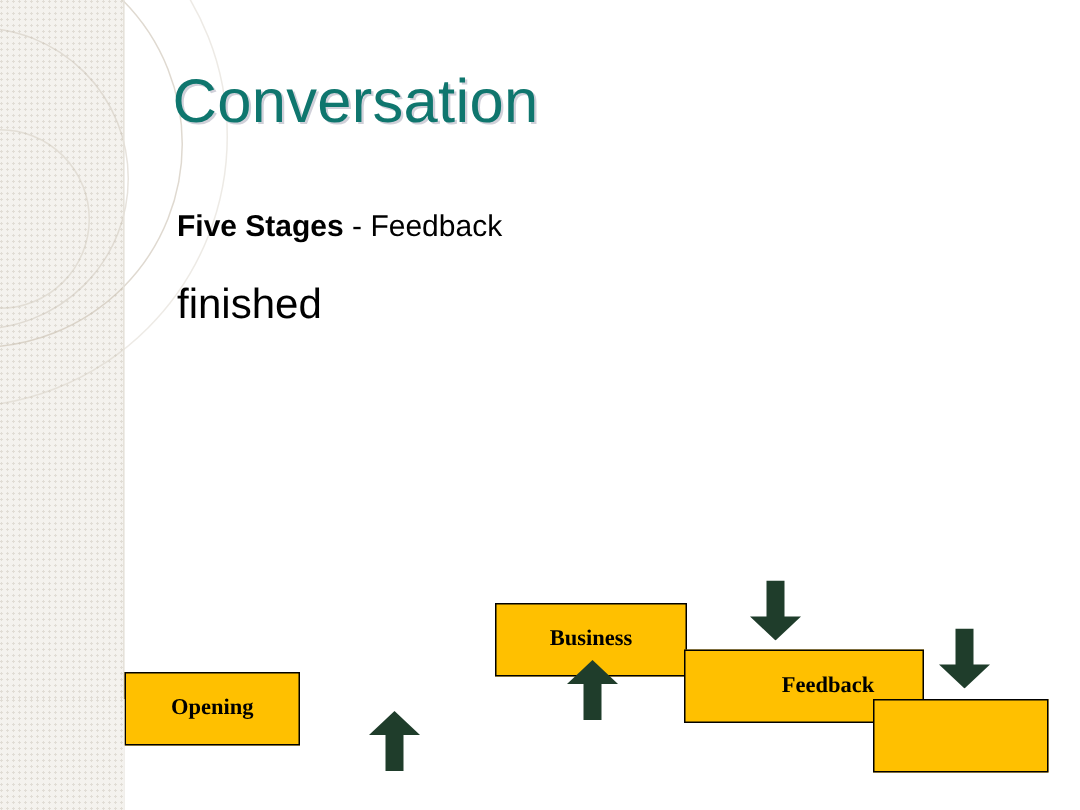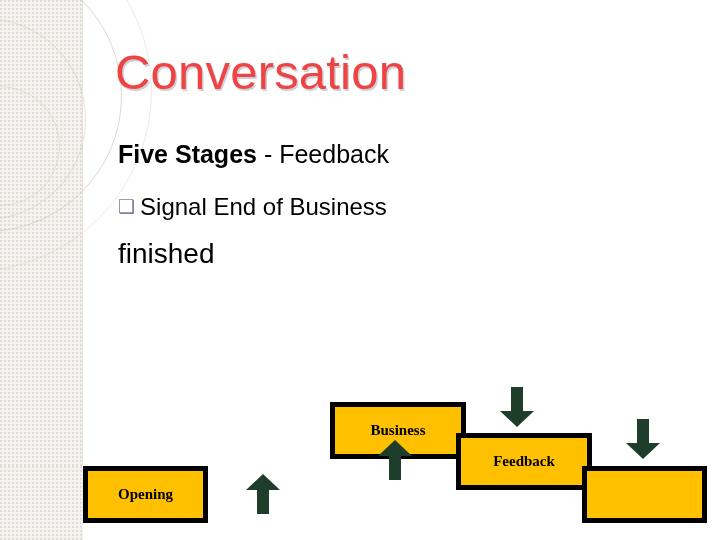--- a/index.html
+++ b/index.html
@@ -80,36 +80,36 @@
     width: 360px;
     height: 360px;
     border-color: rgba(196,186,170,0.30);
   }
 
   
   .title {
     position: absolute;
     left: 115px;
     top: 44px;
-    font-size: 49px;
-    color: #ef4444;
+    font-size: 41px;
+    color: #0f766e;
     letter-spacing: 0.2px;
     text-shadow: 1.5px 1.5px 0 rgba(200,200,210,0.85);
     white-space: nowrap;
   }
 
   
   .body-block {
     position: absolute;
     left: 118px;
     top: 140px;
     width: 580px;
   }
   .subhead {
-    font-size: 25px;
+    font-size: 20px;
     color: #000000;
     margin-bottom: 22px;
     white-space: nowrap;
   }
   .subhead b {
     font-weight: bold;
   }
   .subhead span.light {
     font-weight: normal;
   }
@@ -136,33 +136,33 @@
   .diagram {
     position: absolute;
     left: 0;
     top: 388px;
     width: 720px;
     height: 152px;
   }
   .box {
     position: absolute;
     background: #ffc000;
-    border: 5px solid #000000;
+    border: 1px solid #000000;
     display: flex;
     align-items: center;
     justify-content: center;
     font-family: "Liberation Serif", serif;
     font-size: 15px;
     font-weight: bold;
     color: #000000;
     text-align: center;
   }
   .box-opening {
     left: 83px;
-    top: 78px;
+    top: 60px;
     width: 115px;
     height: 47px;
     text-align: center;
   }
   .box-feedforward {
     left: 198px;
     top: 48px;
     width: 132px;
     height: 47px;
   }
@@ -170,20 +170,21 @@
     left: 330px;
     top: 14px;
     width: 126px;
     height: 47px;
   }
   .box-feedback {
     left: 456px;
     top: 45px;
     width: 126px;
     height: 47px;
+    padding-left: 32px;
   }
   .box-closing {
     left: 582px;
     top: 78px;
     width: 115px;
     height: 47px;
   }
   .arrow {
     position: absolute;
   }
@@ -214,23 +215,20 @@
   <div class="ring ring-2"></div>
   <div class="ring ring-3"></div>
   <div class="band-edge"></div>
 
   <div class="title">Conversation</div>
 
   <div class="body-block">
     <div class="subhead">
       <b>Five Stages</b><span class="light"> - Feedback</span>
     </div>
-    <div class="bullet">
-      <span class="marker">❑</span><span>Signal End of Business</span>
-    </div>
     <div class="bullet-wrap-2">finished</div>
   </div>
 
   <div class="diagram">
 
     <div class="box box-opening">Opening</div>
     <div class="box box-business">Business</div>
     <div class="box box-feedback">Feedback</div>
     <div class="box box-closing"></div>
 

